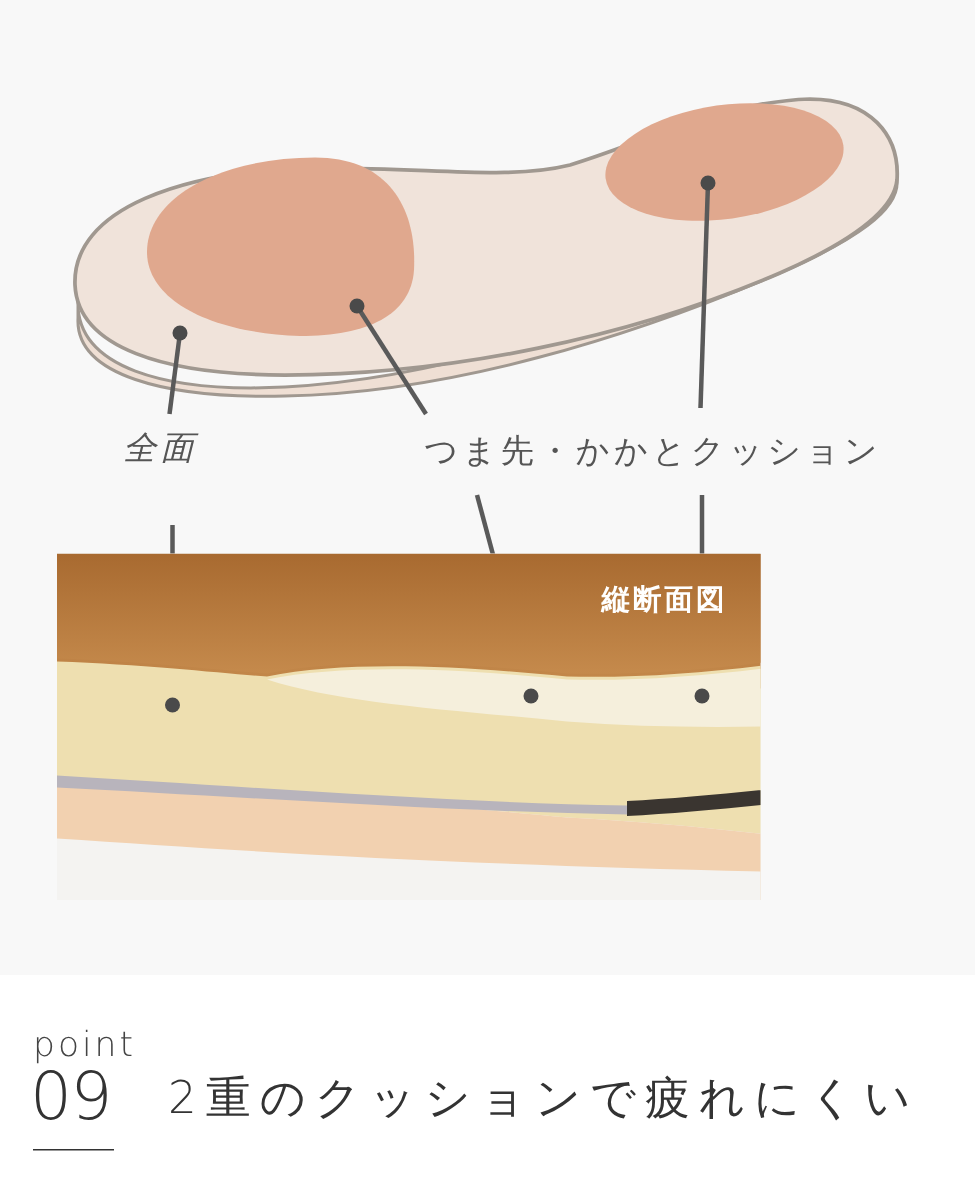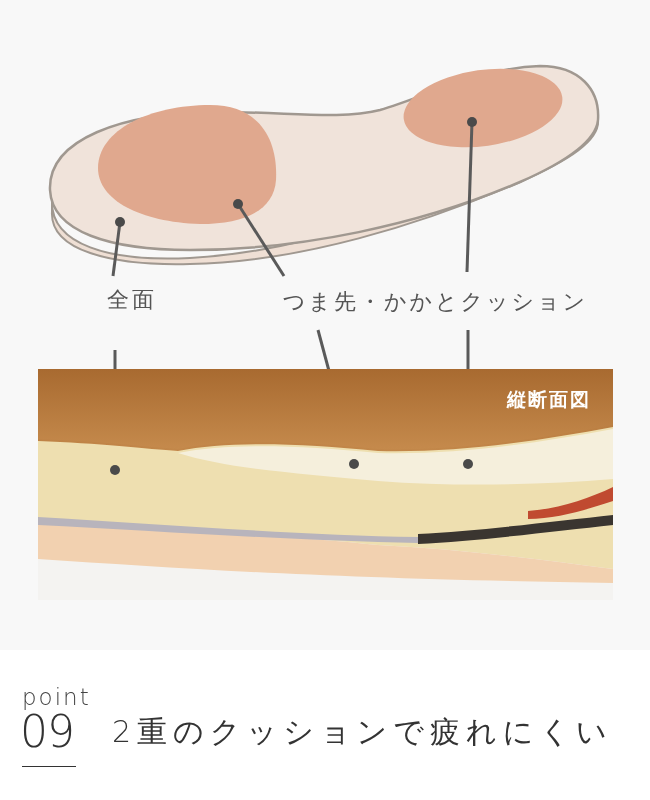--- a/index.html
+++ b/index.html
@@ -1,20 +1,20 @@
 <!DOCTYPE html>
 <html><head>
 <meta charset="utf-8">
 <style>
   html,body{margin:0;padding:0;}
   body{width:650px;height:800px;background:#ffffff;font-family:"DejaVu Sans","Liberation Sans",sans-serif;position:relative;overflow:hidden;}
   .top{position:absolute;left:0;top:0;width:650px;height:650px;background:#f8f8f8;}
   .diagram{position:absolute;left:0;top:0;width:650px;height:650px;}
   .label{position:absolute;color:#555;font-size:22px;letter-spacing:3px;text-align:center;line-height:36px;font-weight:300;}
-  .photo{position:absolute;left:38px;top:369px;width:575px;height:231px;overflow:hidden;background:#f3f2f0;}
+  .photo{position:absolute;left:38px;top:369px;width:469px;height:231px;overflow:hidden;background:#f3f2f0;}
   .photo-caption{position:absolute;right:22px;top:18px;color:#fff;font-weight:bold;font-size:19px;letter-spacing:2px;}
   .point-word{position:absolute;left:22px;top:684px;font-size:23px;color:#444;letter-spacing:2px;font-weight:300;}
   .point-num{position:absolute;left:20px;top:706px;font-size:44px;color:#333;font-weight:200;letter-spacing:-1px;}
   .point-line{position:absolute;left:22px;top:766px;width:54px;height:1px;background:#333;}
   .point-title{position:absolute;left:112px;top:712px;font-size:30px;color:#333;letter-spacing:6px;font-weight:300;}
 </style>
 </head>
 <body>
 
 <div class="top"></div>
@@ -37,21 +37,21 @@
     <line x1="318" y1="330" x2="354" y2="464"></line>
     <line x1="468" y1="330" x2="468" y2="463"></line>
   </g>
   <g fill="#4a4a4a">
     <circle cx="120" cy="222" r="5"></circle>
     <circle cx="238" cy="204" r="5"></circle>
     <circle cx="472" cy="122" r="5"></circle>
   </g>
 </svg>
 
-<div class="label" style="left:52px;top:282px;width:160px;">
+<div class="label" style="left:27px;top:282px;width:160px;font-style:italic;">
   <div>全面</div>
 </div>
 <div class="label" style="left:258px;top:284px;width:330px;text-align:right;">つま先・かかとクッション</div>
 
 <div class="photo">
   <svg width="575" height="231" viewBox="0 0 575 231">
     <defs>
       <linearGradient id="leather" x1="0" y1="0" x2="0" y2="1">
         <stop offset="0" stop-color="#a86a30"></stop>
         <stop offset="1" stop-color="#c58a4c"></stop>

